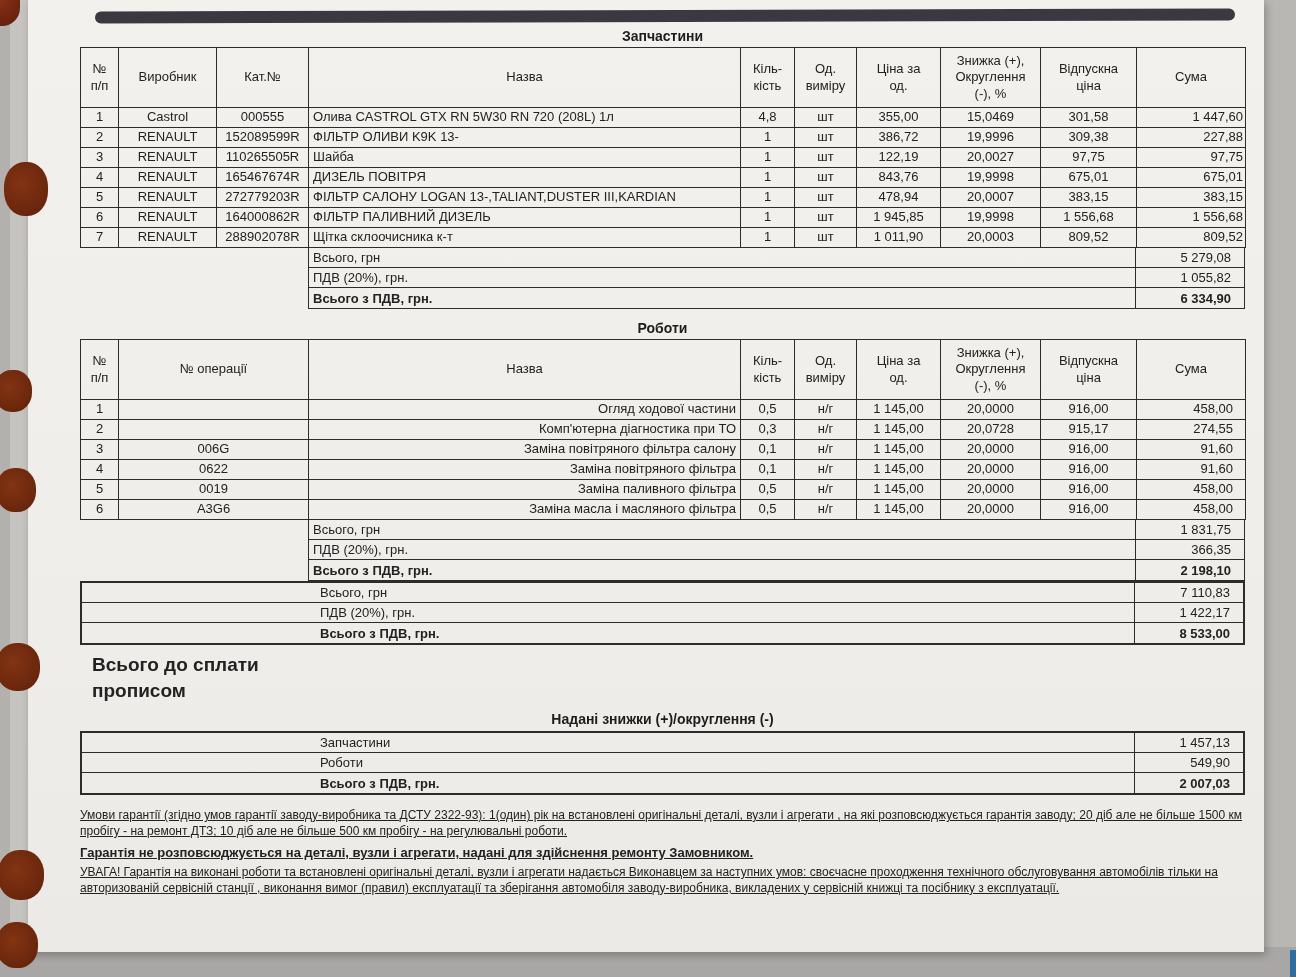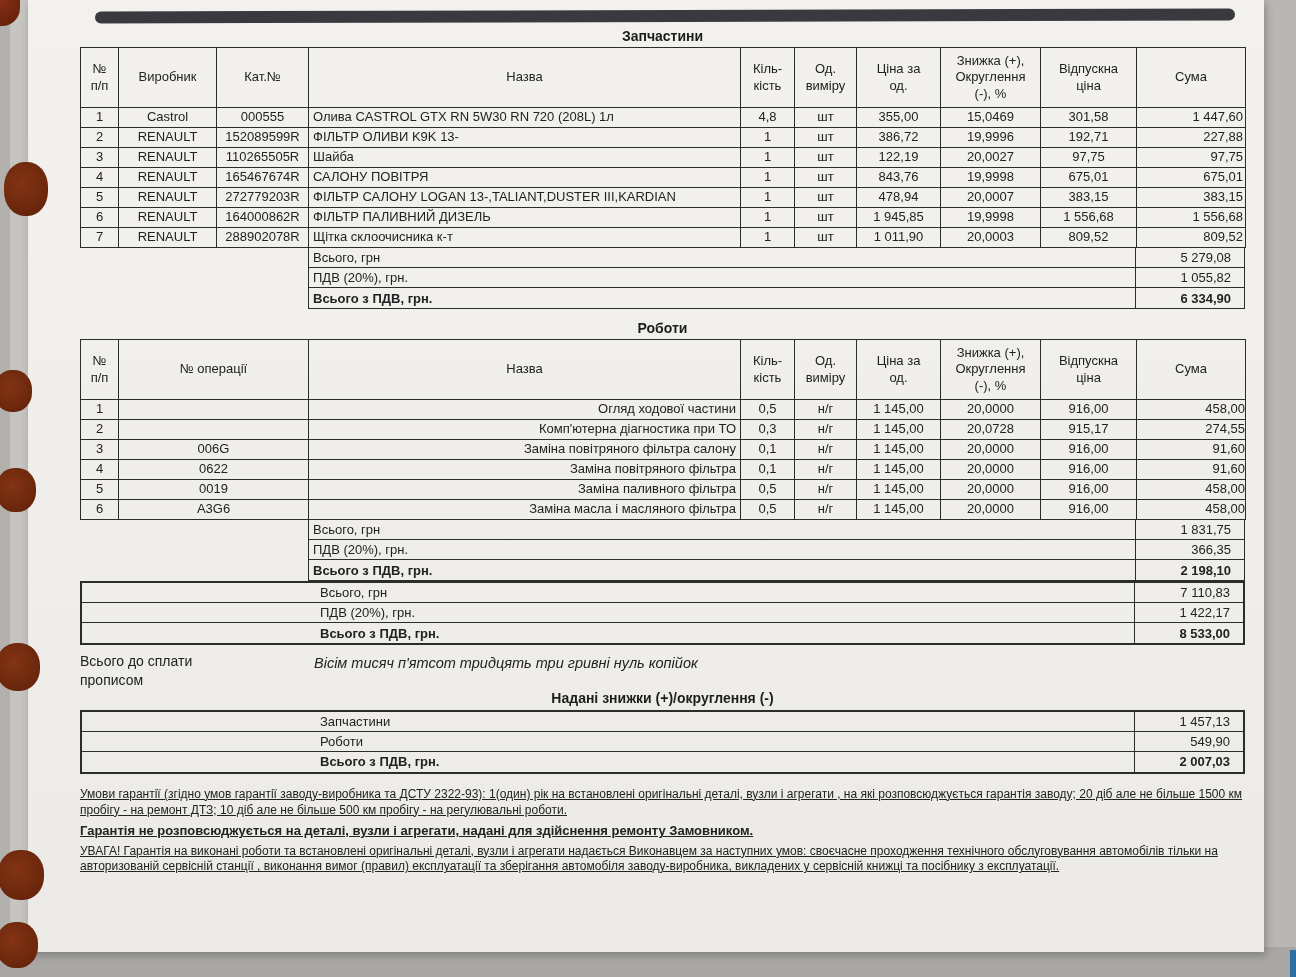--- a/index.html
+++ b/index.html
@@ -29,42 +29,42 @@
   .h4{left:-4px;top:643px;width:44px;height:48px;}
   .h5{left:-2px;top:850px;width:46px;height:50px;}
   .h6{left:-4px;top:922px;width:42px;height:46px;}
   .blue-sliver{position:absolute;right:0;bottom:0;width:6px;height:27px;background:#2e6fa3;}
 
   .content{position:relative;padding-top:28px;}
   .section-title{width:1165px;text-align:center;font-weight:bold;font-size:14px;color:#1d1d1d;}
   .t-parts{margin-bottom:3px;}
   .t-works{margin-top:11px;margin-bottom:3px;}
   .t-total{margin-top:12px;margin-bottom:4px;}
-  .t-disc{margin-top:0;margin-bottom:4px;}
+  .t-disc{margin-top:8px;margin-bottom:4px;}
 
   table{border-collapse:collapse;width:1165px;table-layout:fixed;}
   th,td{border:1.6px solid #2c2c2c;font-size:13px;padding:1px 4px;overflow:hidden;}
   thead th{font-weight:normal;text-align:center;vertical-align:middle;white-space:pre-line;height:60px;line-height:1.25;}
   tbody td{height:20px;vertical-align:bottom;text-align:center;line-height:1.3;}
   table.parts tbody td:nth-child(4){text-align:left;}
   table.parts tbody td:nth-child(10){text-align:right;padding-right:2px;}
   table.works tbody td:nth-child(3){text-align:right;}
-  table.works tbody td:nth-child(9){text-align:right;padding-right:0;margin-left:6px;}
+  table.works tbody td:nth-child(9){text-align:right;padding-right:12px;margin-left:6px;}
 
   .totals{width:937px;margin-left:228px;border:1.6px solid #2c2c2c;border-top:none;}
   .bigbox{width:1165px;border:2px solid #2c2c2c;}
   .trow{display:flex;align-items:stretch;min-height:20px;border-bottom:1.6px solid #2c2c2c;font-size:13px;}
   .trow:last-child{border-bottom:none;}
   .trow.bold{font-weight:bold;}
   .tlabel{flex:1;display:flex;align-items:center;padding-left:4px;}
   .bigbox .tlabel{padding-left:238px;}
   .tvalue{width:109px;border-left:1.6px solid #2c2c2c;display:flex;align-items:center;justify-content:flex-end;padding:0 13px;}
 
   .aiw{display:flex;width:1165px;margin-top:7px;}
-  .aiw-label{width:234px;font-weight:normal;font-size:14px;white-space:pre-line;line-height:1.35;}
+  .aiw-label{width:234px;font-weight:bold;font-size:19px;white-space:pre-line;line-height:1.35;margin-left:12px;}
   .aiw-text{font-style:italic;font-size:14.5px;padding-top:3px;}
 
   .warranty{width:1172px;margin-top:13px;font-size:12px;line-height:1.32;}
   .warranty p{margin-bottom:4px;text-decoration:underline;}
   .warranty .bold-line{font-weight:bold;font-size:13px;}
 </style>
 </head>
 <body>
 
 <div class="backdrop-bottom"></div>
@@ -125,40 +125,40 @@
           </tr>
           <tr>
             <td>2</td>
             <td>RENAULT</td>
             <td>152089599R</td>
             <td>ФІЛЬТР ОЛИВИ K9K 13-</td>
             <td>1</td>
             <td>шт</td>
             <td>386,72</td>
             <td>19,9996</td>
-            <td>192,71</td>
+            <td>309,38</td>
             <td>227,88</td>
           </tr>
           <tr>
             <td>3</td>
             <td>RENAULT</td>
             <td>110265505R</td>
             <td>Шайба</td>
             <td>1</td>
             <td>шт</td>
             <td>122,19</td>
             <td>20,0027</td>
             <td>97,75</td>
             <td>97,75</td>
           </tr>
           <tr>
             <td>4</td>
             <td>RENAULT</td>
             <td>165467674R</td>
-            <td>САЛОНУ ПОВІТРЯ</td>
+            <td>ДИЗЕЛЬ ПОВІТРЯ</td>
             <td>1</td>
             <td>шт</td>
             <td>843,76</td>
             <td>19,9998</td>
             <td>675,01</td>
             <td>675,01</td>
           </tr>
           <tr>
             <td>5</td>
             <td>RENAULT</td>
@@ -341,21 +341,20 @@
         </div>
         <div class="trow bold">
           <div class="tlabel">Всього з ПДВ, грн.</div>
           <div class="tvalue">8 533,00</div>
         </div>
       </div>
 
     <div class="aiw">
       <div class="aiw-label">Всього до сплати
 прописом</div>
-      <div class="aiw-text">Вісім тисяч п'ятсот тридцять три гривні нуль копійок</div>
     </div>
 
     <div class="section-title t-disc">Надані знижки (+)/округлення (-)</div>
     <div class="bigbox">
         <div class="trow">
           <div class="tlabel">Запчастини</div>
           <div class="tvalue">1 457,13</div>
         </div>
         <div class="trow">
           <div class="tlabel">Роботи</div>

